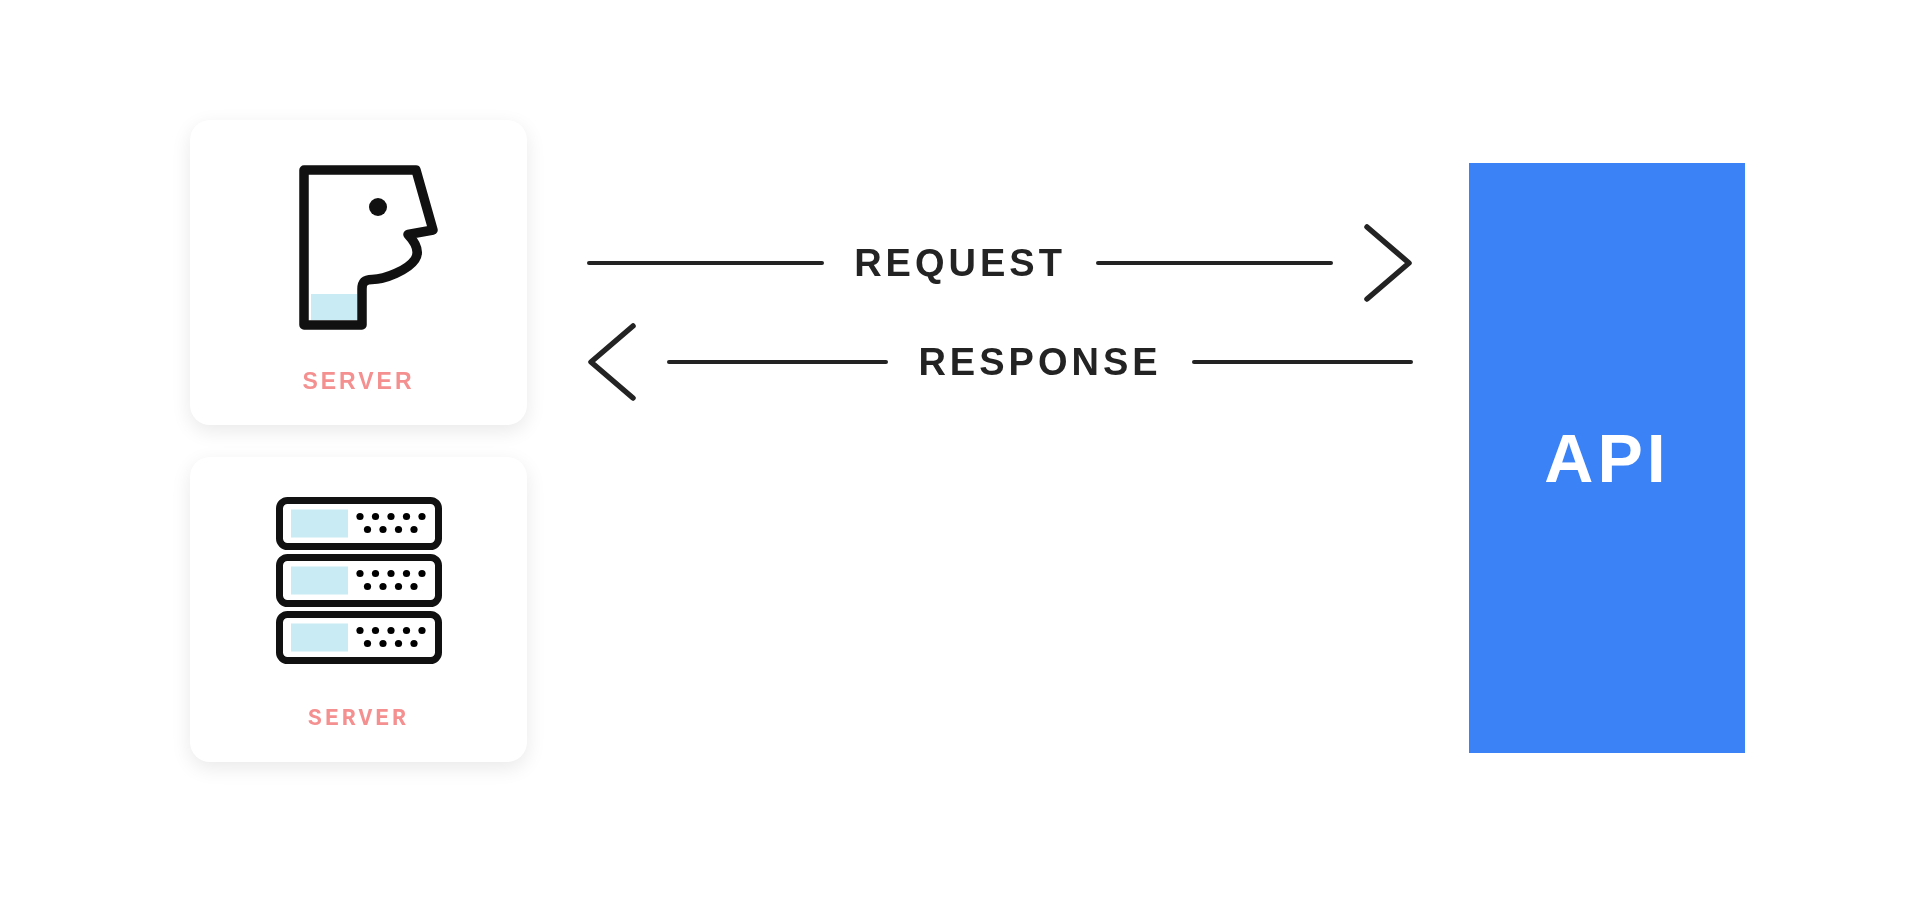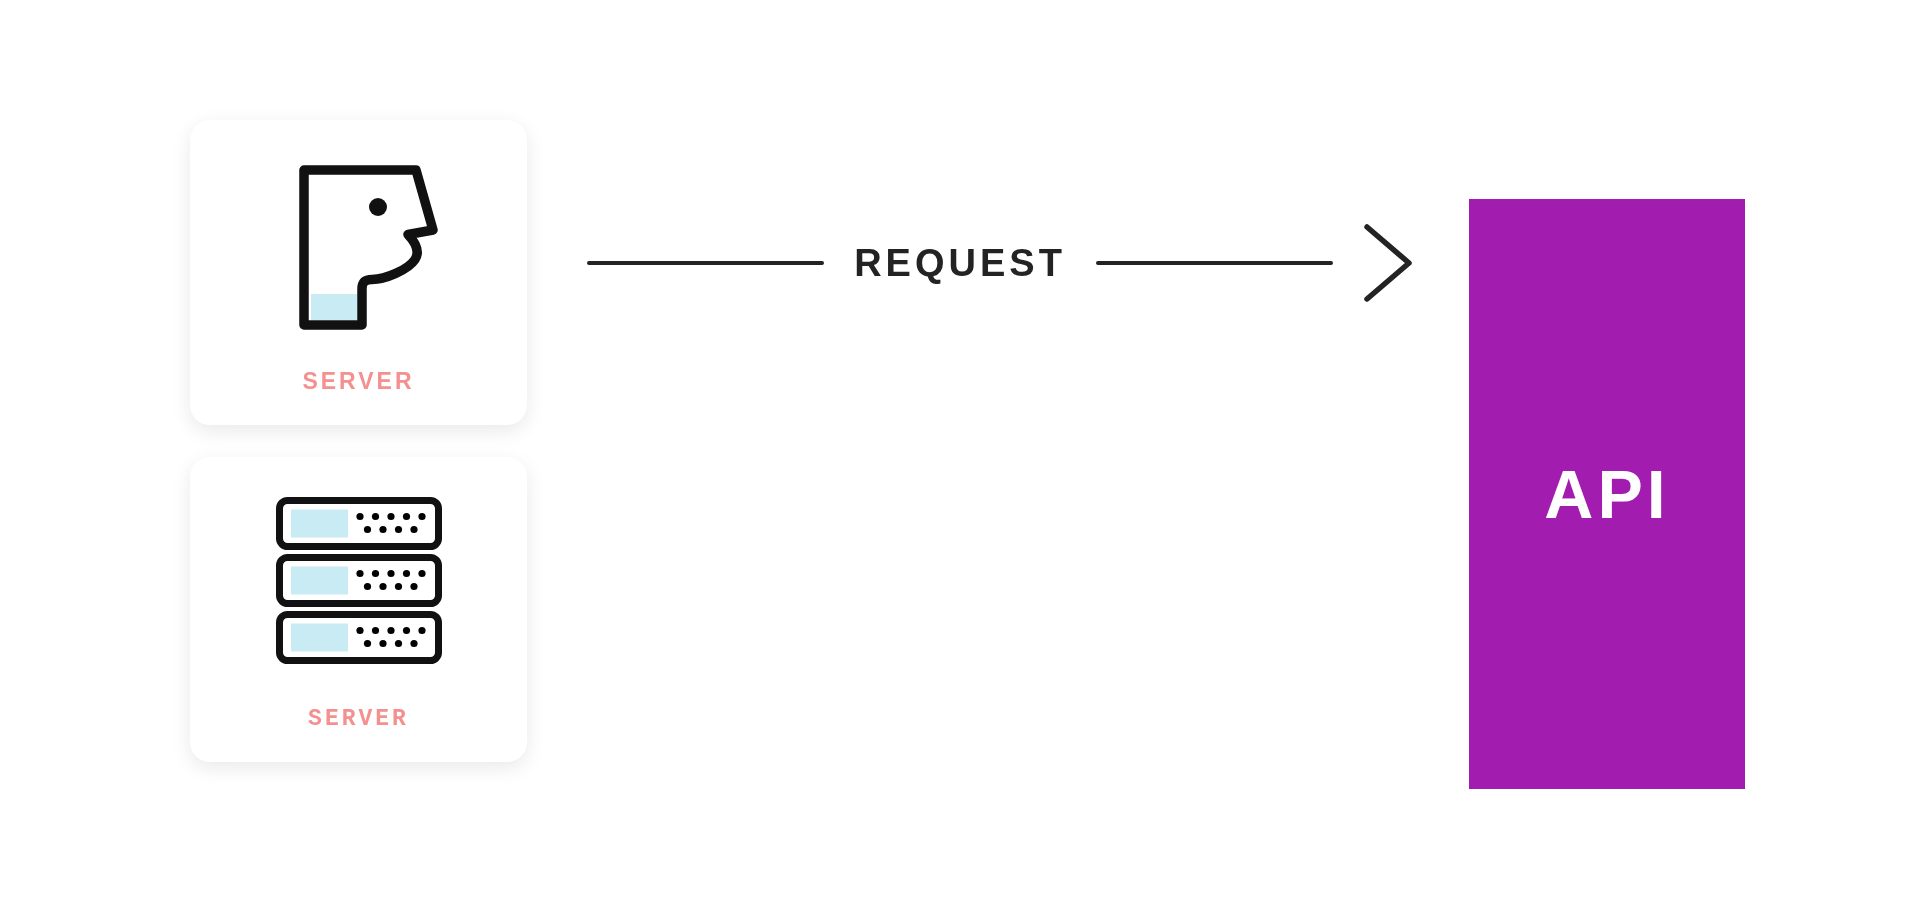--- a/index.html
+++ b/index.html
@@ -15,21 +15,21 @@
   .card-client { left:190px; top:120px; }
   .card-server { left:190px; top:457px;font-family:Liberation Mono, monospace; }
   .icon-client { margin-top:44px; margin-left:20px; }
   .icon-server { margin-top:40px; }
   .node-label {
     position:absolute; bottom:30px; width:100%; text-align:center;
     color:#F59090; font-weight:800; font-size:23px; letter-spacing:3px;
   }
   .api-box {
     position:absolute; left:1469px; top:163px; width:276px; height:590px;
-    background:#a21caf; display:flex; align-items:center; justify-content:center;margin-top:36px;
+    background:#3b82f6; display:flex; align-items:center; justify-content:center;
   }
   .api-label { color:#ffffff; font-weight:800; font-size:68px; letter-spacing:4px; }
   .arrow {
     position:absolute; left:587px; width:826px; height:80px;
     display:flex; align-items:center; gap:30px;
   }
   .arrow-request  { top:223px; }
   .arrow-response { top:322px; }
   .arrow-data     { top:631px; }
   .arrow .line { flex:1 1 0; height:4px; background:#232323; border-radius:2px; }
@@ -113,15 +113,23 @@
 
   <div class="arrow arrow-request">
     <div class="line"></div>
     <div class="arrow-label">REQUEST</div>
     <div class="line"></div>
     <svg class="head" width="50" height="80" viewBox="0 0 50 80" aria-hidden="true">
       <path d="M 4 4 L 46 40 L 4 76"></path>
     </svg>
   </div>
 
+  <div class="arrow arrow-response">
+    <svg class="head" width="50" height="80" viewBox="0 0 50 80" aria-hidden="true">
+      <path d="M 46 4 L 4 40 L 46 76"></path>
+    </svg>
+    <div class="line"></div>
+    <div class="arrow-label">RESPONSE</div>
+    <div class="line"></div>
+  </div>
 
 
 </div>
 
 </body></html>

